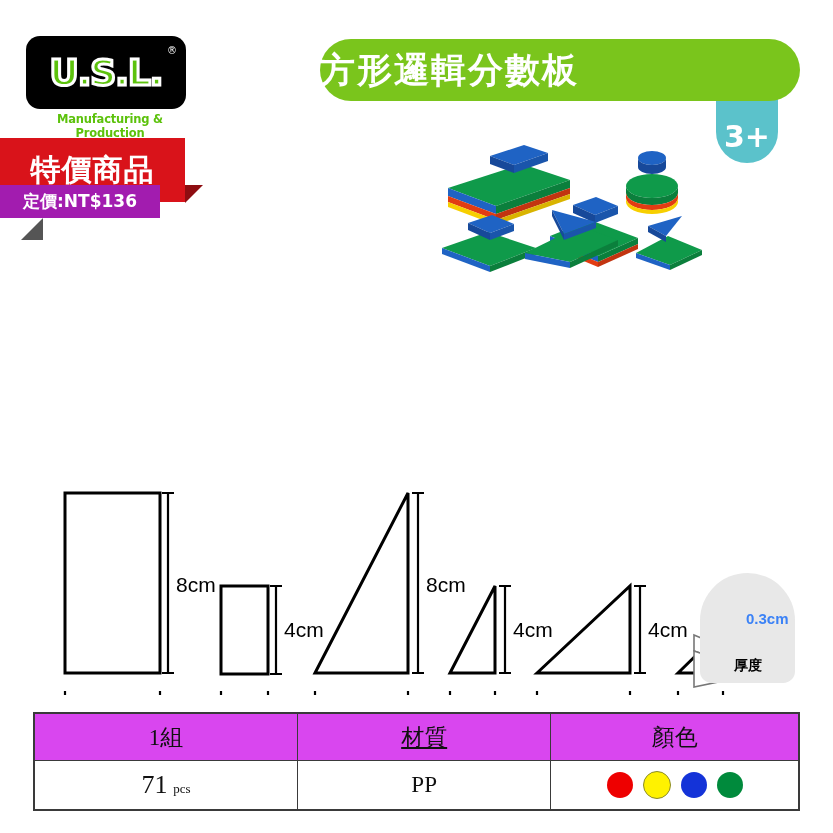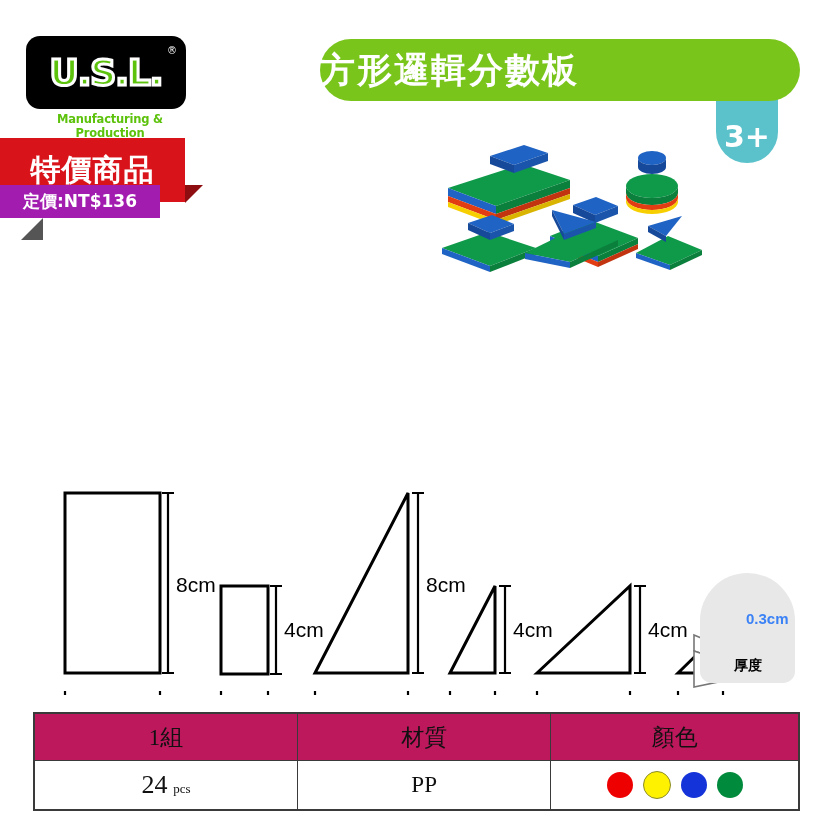--- a/index.html
+++ b/index.html
@@ -114,27 +114,27 @@
     position:absolute;left:33px;top:712px;width:767px;
     border-collapse:collapse;
     border:2px solid #3a3a3a;
   }
   .spec-table td{
     border:1.5px solid #3a3a3a;
     text-align:center;vertical-align:middle;
     font-family:"Liberation Serif", serif;
   }
   .spec-table .hdr td{
-    background:#be185d;height:44px;font-size:23px;color:#111;
+    background:#d946ef;height:44px;font-size:23px;color:#111;
   }
   .spec-table .row td{
     background:#ffffff;height:46px;font-size:23px;color:#111;
   }
   .col-a{width:265px;}
-  .col-b{width:255px;}
+  .col-b{width:255px;text-decoration:underline;}
   .col-c{width:247px;}
   .pcs-num{font-size:26px;}
   .pcs-unit{font-size:13px;}
   .swatches{display:flex;align-items:center;justify-content:center;gap:10px;}
   .sw{width:26px;height:26px;border-radius:50%;display:inline-block;}
 </style>
 </head>
 <body>
 
 <div id="stage">
@@ -325,21 +325,21 @@
 
   <table class="spec-table">
     <tbody>
         <tr class="hdr">
       <td class="col-a">1組</td>
       <td class="col-b">材質</td>
       <td class="col-c">顏色</td>
     </tr>
     <tr class="row">
       <td>
-        <span class="pcs-num">24</span>
+        <span class="pcs-num">71</span>
         <span class="pcs-unit">pcs</span>
       </td>
       <td>PP</td>
       <td>
         <div class="swatches" id="swatches">
               <span class="sw" style="background: rgb(238, 0, 0);"></span>
               <span class="sw" style="background: rgb(255, 242, 0); border: 1.5px solid rgb(138, 138, 42);"></span>
               <span class="sw" style="background: rgb(20, 51, 216);"></span>
               <span class="sw" style="background: rgb(0, 138, 60);"></span>
             </div>

